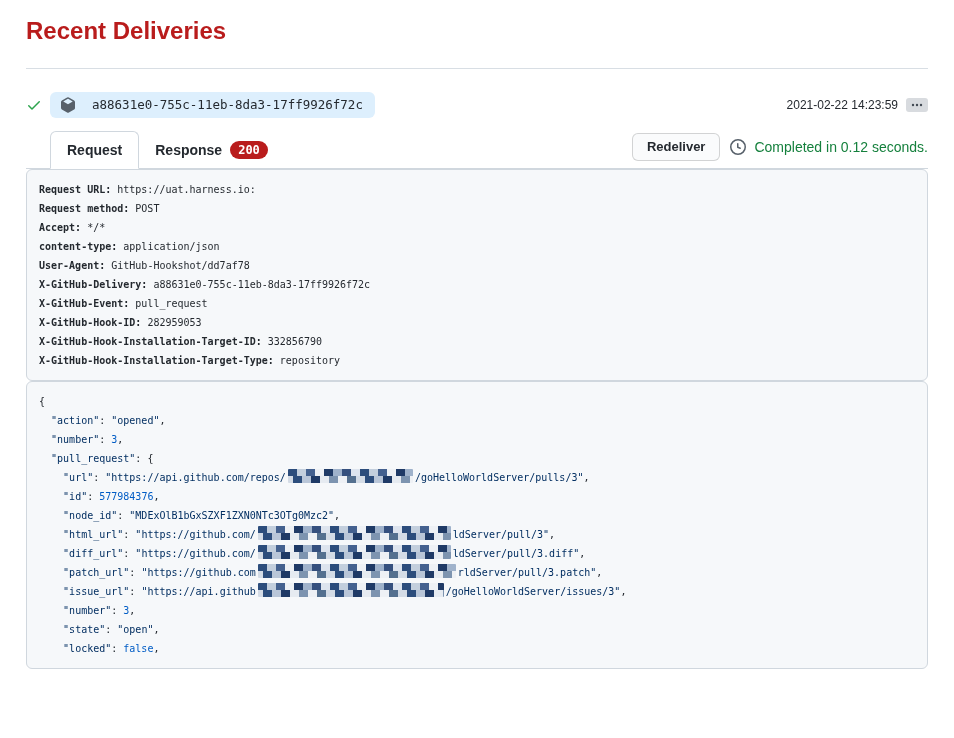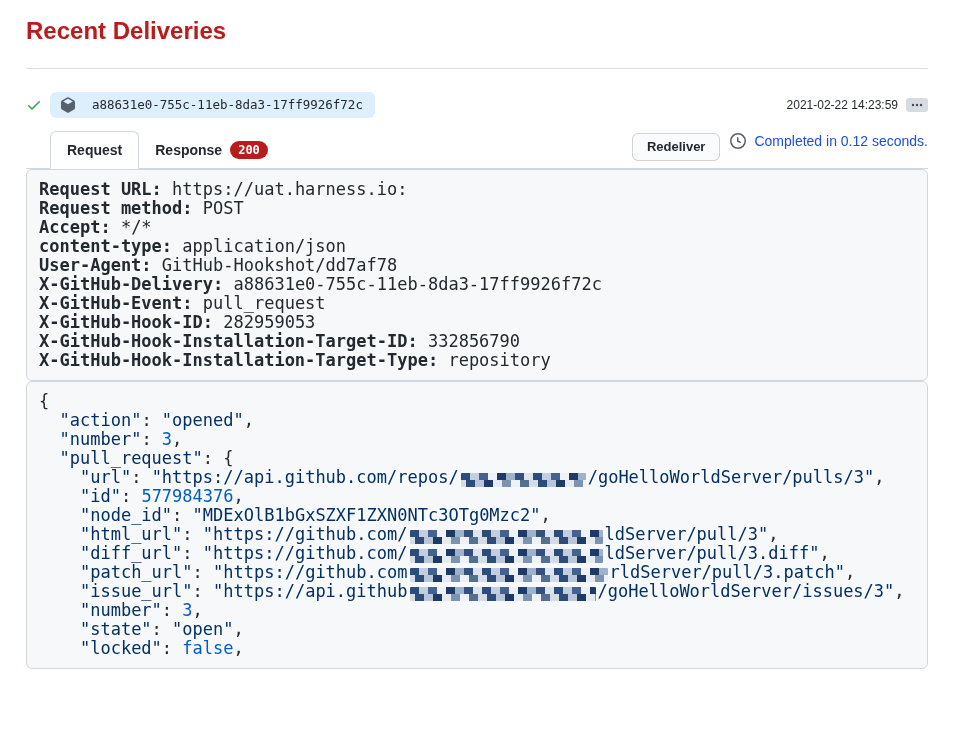--- a/index.html
+++ b/index.html
@@ -42,36 +42,36 @@
   }
   .tab.active{
     background:#fff;border:1px solid #d0d7de;border-bottom:1px solid #fff;
     border-radius:6px 6px 0 0;margin-bottom:-1px;font-weight:600;
   }
   .status-pill{
     font-family:"DejaVu Sans Mono","Liberation Mono",monospace;
     font-size:12px;line-height:18px;color:#ffffff;background:#b91c1c;
     padding:0 8px;border-radius:2em;display:inline-block;
   }
-  .tab-right{margin-left:auto;display:flex;align-items:flex-start;gap:10px;padding-bottom:6px;}
+  .tab-right{margin-left:auto;display:flex;align-items:center;gap:10px;padding-bottom:6px;}
   .redeliver-btn{
     font-family:inherit;font-size:13px;font-weight:600;color:#24292f;
     background:#fafbfc;border:1px solid rgba(27,31,36,0.18);border-radius:6px;
     padding:5px 14px;cursor:pointer;line-height:16px;
   }
   .completed-group{display:flex;align-items:center;gap:8px;}
-  .completed-text{font-size:14px;color:#1d4ed8;white-space:nowrap;}
+  .completed-text{font-size:14px;color:#15803d;white-space:nowrap;}
 
   
   .section-title{font-size:14px;font-weight:700;color:#1f2328;margin:13px 0 9px 0;line-height:21px;}
   .code-block{
     margin:0;background:#f6f8fa;border:1px solid #d0d7de;border-radius:6px;
     padding:10px 12px;
     font-family:"DejaVu Sans Mono","Liberation Mono",monospace;
-    font-size:17px;line-height:19px;color:#24292f;
+    font-size:10px;line-height:19px;color:#24292f;
     white-space:pre;overflow:hidden;
   }
   .code-line{white-space:pre;height:19px;}
   .hk{font-weight:700;}
   .tok-p{color:#24292f;}
   .tok-s{color:#032f62;}
   .tok-n{color:#005cc5;}
   .redact{
     display:inline-block;height:14px;vertical-align:text-bottom;margin:0 2px;border-radius:1px;
     background-image:

